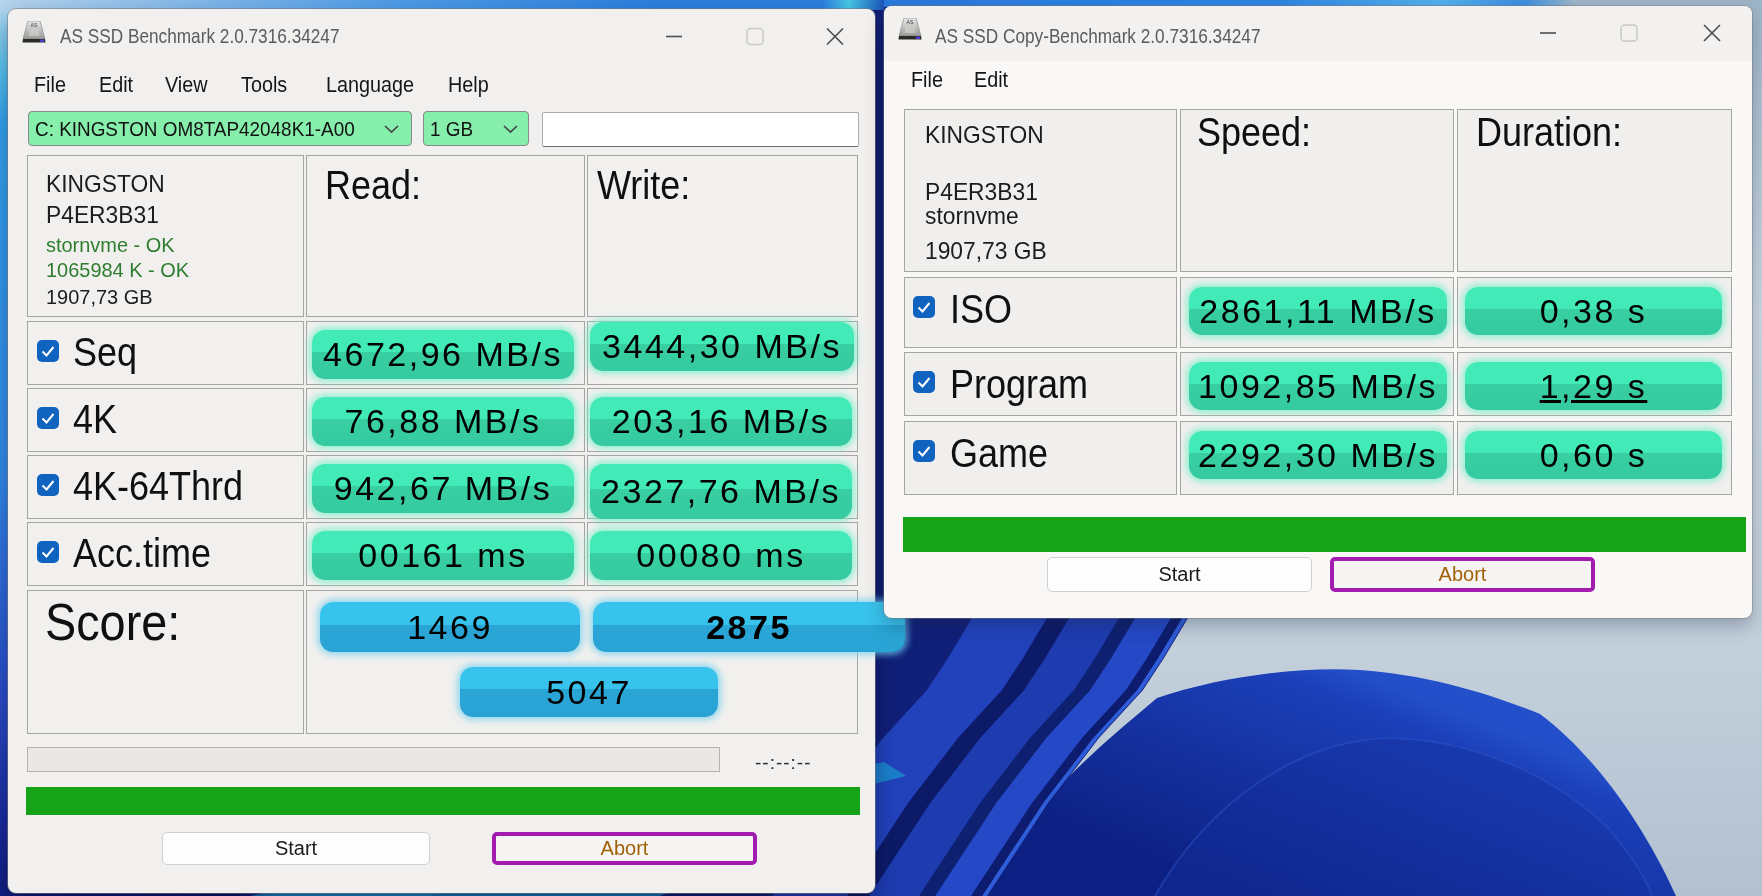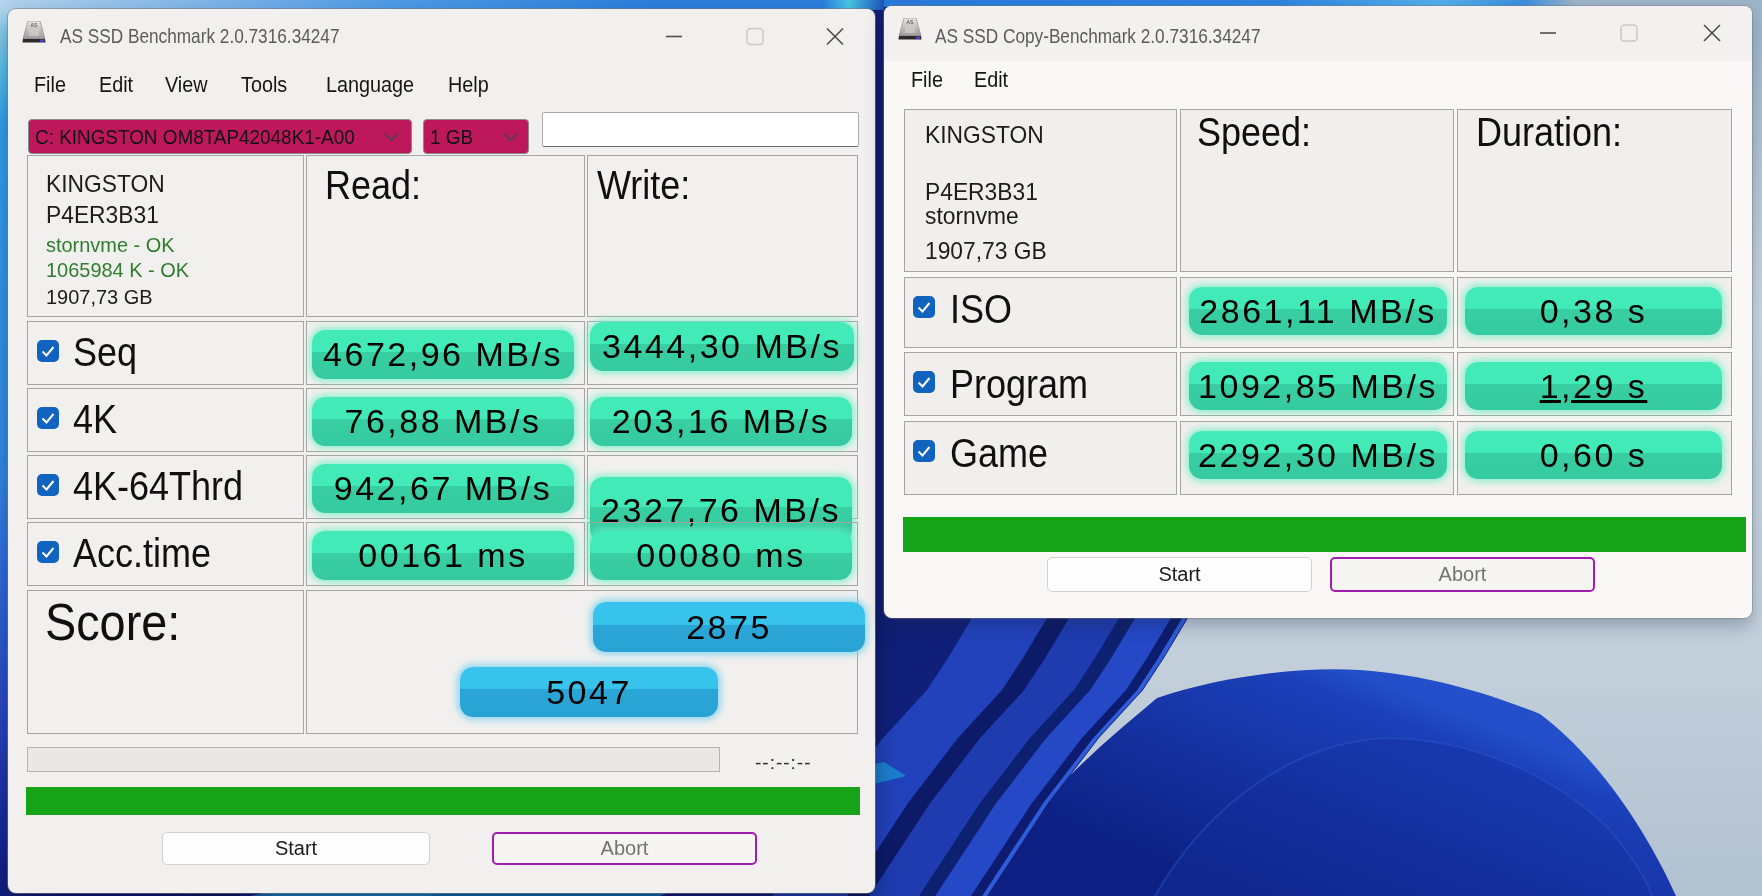--- a/index.html
+++ b/index.html
@@ -22,25 +22,25 @@
 .cb svg{position:absolute;left:0;top:0;}
 .pill{position:absolute;border-radius:13px;font-size:34px;letter-spacing:2.5px;color:#000;text-align:center;
 display:flex;align-items:center;justify-content:center;}
 .pg{background:linear-gradient(to bottom,#41eab6 0%,#41eab6 45%,#38cfa2 45%,#35caa0 100%);
 box-shadow:0 0 6px 3px rgba(110,240,200,.7);}
 .pb{background:linear-gradient(to bottom,#38c3ec 0%,#38c3ec 45%,#2aa6d6 45%,#29a3d4 100%);
 box-shadow:0 0 6px 3px rgba(110,205,240,.7);}
 .btn{position:absolute;box-sizing:border-box;border-radius:5px;font-size:20px;
 display:flex;align-items:center;justify-content:center;}
 .btn.on{background:#fdfdfd;border:1px solid #d0d0d0;color:#1b1b1b;}
-.btn.off{background:#f6f5f4;border:2px solid #a21caf;color:#737373;text-align:center;}
+.btn.off{background:#f6f5f4;border:4px solid #a21caf;color:#a16207;text-align:center;}
 .info1{font-size:24px;color:#1c1c1c;white-space:nowrap;transform:scaleX(0.95);transform-origin:0 0;}
 .info2{font-size:21px;color:#1c1c1c;white-space:nowrap;transform:scaleX(0.95);transform-origin:0 0;}
 .grn{color:#2f7d2e;}
-.combo{position:absolute;box-sizing:border-box;background:#be185d;border:1px solid #8a8a8a;border-radius:4px;margin-top:8px;}
+.combo{position:absolute;box-sizing:border-box;background:#86efac;border:1px solid #8a8a8a;border-radius:4px;}
 .combo .ct{position:absolute;left:6px;top:5px;font-size:21px;color:#111;white-space:nowrap;transform:scaleX(0.9);transform-origin:0 0;}
 </style>
 </head>
 <body>
 <svg id="wall" width="1762" height="896" viewBox="0 0 1762 896">
  <defs>
   <linearGradient id="base" x1="0" y1="0" x2="0" y2="1">
    <stop offset="0" stop-color="#9db5c7"></stop>
    <stop offset="0.35" stop-color="#ccd9e3"></stop>
    <stop offset="0.75" stop-color="#c2cfdb"></stop>
@@ -186,38 +186,39 @@
  <div class="gbox" style="left:19px;top:446px;width:277px;height:64px;"></div>
  <div class="gbox" style="left:298px;top:446px;width:279px;height:64px;"></div>
  <div class="gbox" style="left:579px;top:446px;width:271px;height:64px;"></div>
  <div class="cb" style="left:29px;top:465px;">
       <svg width="22" height="22" viewBox="0 0 22 22">
         <polyline points="5.5,11.5 9.5,15.5 16.5,7" fill="none" stroke="#fff" stroke-width="2"></polyline>
       </svg>
     </div>
  <div class="abs lbl" style="left:65px;top:455px;">4K-64Thrd</div>
  <div class="pill pg" style="left:304px;top:455px;width:262px;height:49px;">942,67 MB/s</div>
- <div class="pill pg" style="left:582px;top:468px;width:262px;height:66px;">2327,76 MB/s</div>
+ <div class="pill pg" style="left:582px;top:455px;width:262px;height:55px;">2327,76 MB/s</div>
 
  <div class="gbox" style="left:19px;top:513px;width:277px;height:64px;"></div>
  <div class="gbox" style="left:298px;top:513px;width:279px;height:64px;"></div>
  <div class="gbox" style="left:579px;top:513px;width:271px;height:64px;"></div>
  <div class="cb" style="left:29px;top:532px;">
       <svg width="22" height="22" viewBox="0 0 22 22">
         <polyline points="5.5,11.5 9.5,15.5 16.5,7" fill="none" stroke="#fff" stroke-width="2"></polyline>
       </svg>
     </div>
  <div class="abs lbl" style="left:65px;top:522px;">Acc.time</div>
  <div class="pill pg" style="left:304px;top:522px;width:262px;height:49px;">00161 ms</div>
  <div class="pill pg" style="left:582px;top:522px;width:262px;height:49px;">00080 ms</div>
 
  <div class="gbox" style="left:19px;top:581px;width:277px;height:144px;"></div>
  <div class="gbox" style="left:298px;top:581px;width:552px;height:144px;"></div>
  <div class="abs" style="left:37px;top:583px;font-size:52px;color:#101010;transform:scaleX(0.9);transform-origin:0 0;">Score:</div>
- <div class="pill pb" style="left:585px;top:593px;width:272px;height:50px;">2875</div>
+ <div class="pill pb" style="left:312px;top:593px;width:260px;height:50px;">1469</div>
+ <div class="pill pb" style="left:585px;top:593px;width:312px;height:50px;font-weight:bold;">2875</div>
  <div class="pill pb" style="left:452px;top:658px;width:258px;height:50px;">5047</div>
 
  <div class="abs" style="left:19px;top:738px;width:693px;height:25px;background:#e9e8e6;border:1px solid #b5b4b2;box-sizing:border-box;"></div>
  <div class="abs" style="left:747px;top:743px;font-size:19px;color:#2a2a2a;letter-spacing:1px;">--:--:--</div>
  <div class="abs" style="left:18px;top:778px;width:834px;height:28px;background:#17a317;"></div>
  <div class="btn on" style="left:154px;top:823px;width:268px;height:33px;">Start</div>
  <div class="btn off" style="left:484px;top:823px;width:265px;height:33px;">Abort</div>
 </div>
 
 <div class="win" id="w2">

